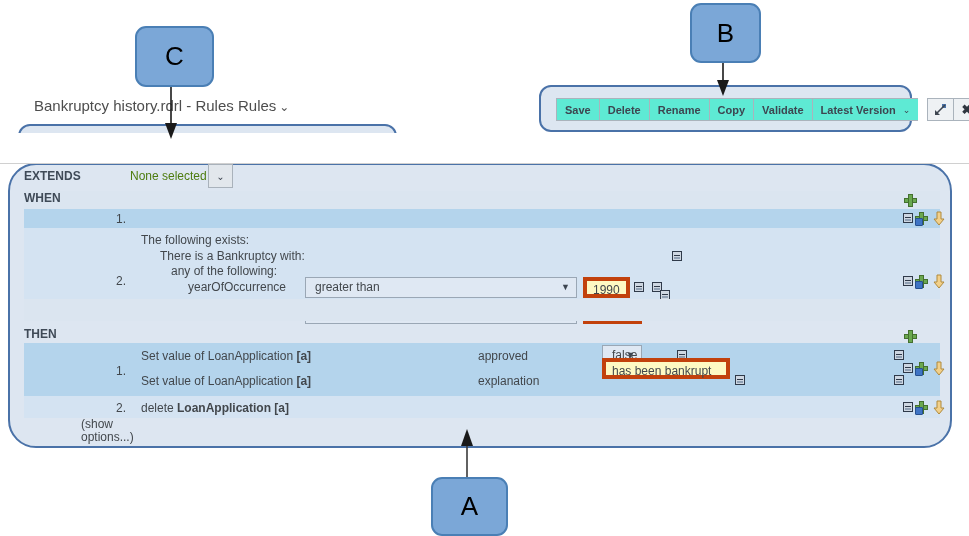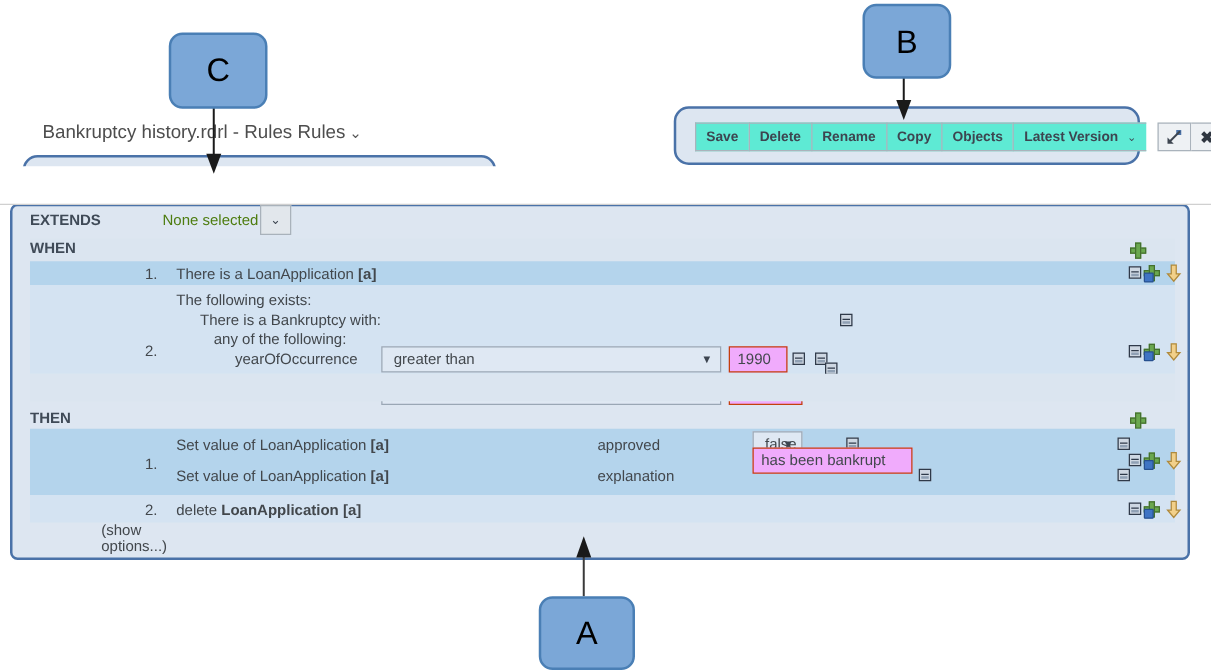--- a/index.html
+++ b/index.html
@@ -13,21 +13,21 @@
   
   .doc-title{
     position:absolute;left:34px;top:97px;
     font-size:15px;color:#4d4d4d;font-weight:400;white-space:nowrap;
   }
   .doc-title .caret{font-size:12px;color:#555;margin-left:3px;}
 
   
   .rule-panel{
     position:absolute;left:8px;top:163px;width:944px;height:285px;
-    border:2px solid #4a72a8;border-radius:6px;
+    border:2px solid #4a72a8;border-radius:28px;
     background:#dde6f1;box-sizing:border-box;overflow:hidden;
   }
   .section-label{
     position:absolute;font-weight:bold;color:#3f4a57;font-size:12px;
   }
   .extends-label{left:14px;top:4px;}
   .extends-value{position:absolute;left:120px;top:4px;color:#4d7c0f;}
 
   .band-when{position:absolute;left:14px;top:26px;width:916px;height:18px;background:#dbe5f0;}
   .when-label{left:14px;top:26px;}
@@ -46,21 +46,21 @@
   .ctl-select{
     position:absolute;box-sizing:border-box;height:21px;
     background:#dfe8f3;border:1px solid #9aa7b5;
     color:#42474c;font-size:12px;line-height:19px;padding-left:9px;
   }
   .ctl-select .arw{
     position:absolute;right:6px;top:0;line-height:19px;font-size:9px;color:#3d4550;
   }
   .ctl-text{
     position:absolute;box-sizing:border-box;height:21px;
-    background:#f0abfc;border:1px solid #c2410c;
+    background:#fef9c3;border:4px solid #c2410c;
     color:#42474c;font-size:12px;line-height:19px;padding-left:6px;
   }
 
   
   .sq{
     position:absolute;width:10px;height:10px;box-sizing:border-box;
     border:1px solid #2f3a4a;background:#ced7e2;
   }
   .sq:before{
     content:"";position:absolute;left:1px;right:1px;top:3px;height:1px;background:#2f3a4a;
@@ -158,21 +158,20 @@
 
   <div class="section-label extends-label">EXTENDS</div>
   <div class="extends-value">None selected</div>
 
   <div class="band-when"></div>
   <div class="section-label when-label">WHEN</div>
   <div class="ico-plus" style="left:894px;top:29px;"></div>
 
   <div class="stripe sel" style="top:44px;height:19px;">
     <div class="num" style="left:80px;top:3px;">1.</div>
-    <div class="txt" style="left:117px;top:3px;"><span>There is a LoanApplication </span><b>[a]</b></div>
     <div class="sq" style="left:879px;top:4px;"></div>
     <div class="ico-plusblue" style="left:891px;top:3px;">
         <span class="p1"></span>
         <span class="p2"></span>
         <span class="bd"></span>
       </div>
     <svg class="ptr arrow-ico" style="left:908px;top:2px;" viewBox="0 0 14 15">
         <path d="M5 1 h4 v7 h3 L7 14 2 8 h3 z" fill="#f2d08a" stroke="#b08a3c" stroke-width="1"></path>
       </svg>
     <svg class="ptr arrow-ico" style="left:925px;top:2px;" viewBox="0 0 14 15">
@@ -283,21 +282,21 @@
 <div class="white-band"></div>
 <div class="white-right"></div>
 
 <div class="tb-panel"></div>
 
 <div class="tb-strip">
   <div class="tb-btn">Save</div>
   <div class="tb-btn">Delete</div>
   <div class="tb-btn">Rename</div>
   <div class="tb-btn">Copy</div>
-  <div class="tb-btn">Objects</div>
+  <div class="tb-btn">Validate</div>
   <div class="tb-btn">
       <span>Latest Version</span>
       <span class="vcaret">⌄</span>
     </div>
   <div class="tb-gap"></div>
   <div class="tb-icbtn">
     <svg width="13" height="13" viewBox="0 0 13 13">
       <rect x="8" y="1" width="4" height="4" fill="#4a72a8"></rect>
       <path d="M11 2 L3 10" stroke="#3d4550" stroke-width="1.6"></path>
       <path d="M1 7 l0 5 l5 0 z" fill="#3d4550"></path>

